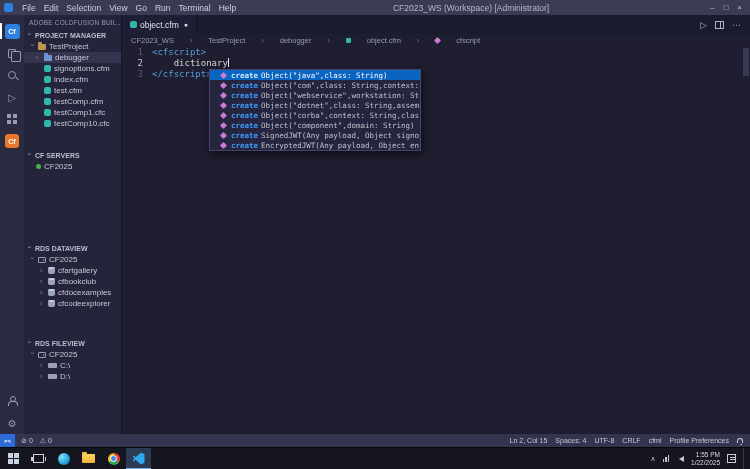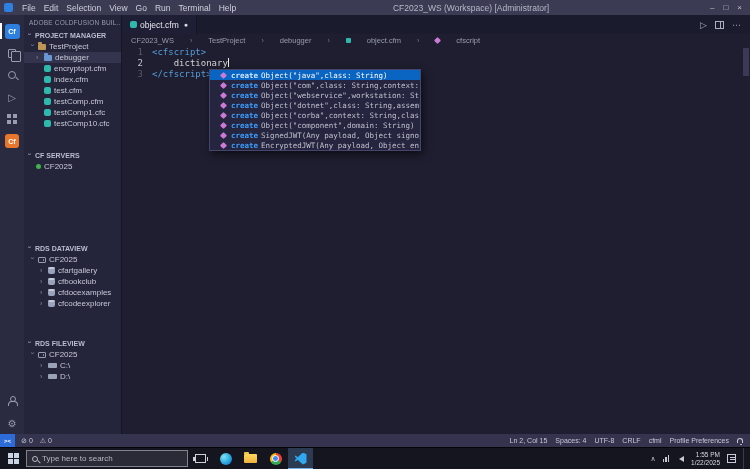--- a/index.html
+++ b/index.html
@@ -202,21 +202,21 @@
         <span class="folder-ic tan"></span>
         <span>TestProject</span>
       </div>
       <div class="sb-row pl12 sel">
         <span class="chev">›</span>
         <span class="folder-ic"></span>
         <span>debugger</span>
       </div>
       <div class="sb-row pl20">
         <span class="cf-file-ic"></span>
-        <span>encryptopt.cfm</span>
+        <span>signoptions.cfm</span>
       </div>
       <div class="sb-row pl20">
         <span class="cf-file-ic"></span>
         <span>index.cfm</span>
       </div>
       <div class="sb-row pl20">
         <span class="cf-file-ic"></span>
         <span>test.cfm</span>
       </div>
       <div class="sb-row pl20">
@@ -400,24 +400,20 @@
 
   <div class="taskbar">
     <div class="start">
       <span class="winlogo">
           <b></b>
           <b></b>
           <b></b>
           <b></b>
         </span>
     </div>
-    <div class="tb-search">
-      <span class="mag"></span>
-      <input class="tb-search-input" placeholder="Type here to search" style="">
-    </div>
     <div class="appslot">
         <span class="tv-ic"></span>
       </div>
     <div class="appslot">
         <span class="edge-ic"></span>
       </div>
     <div class="appslot">
         <span class="folder-tb"></span>
       </div>
     <div class="appslot">

